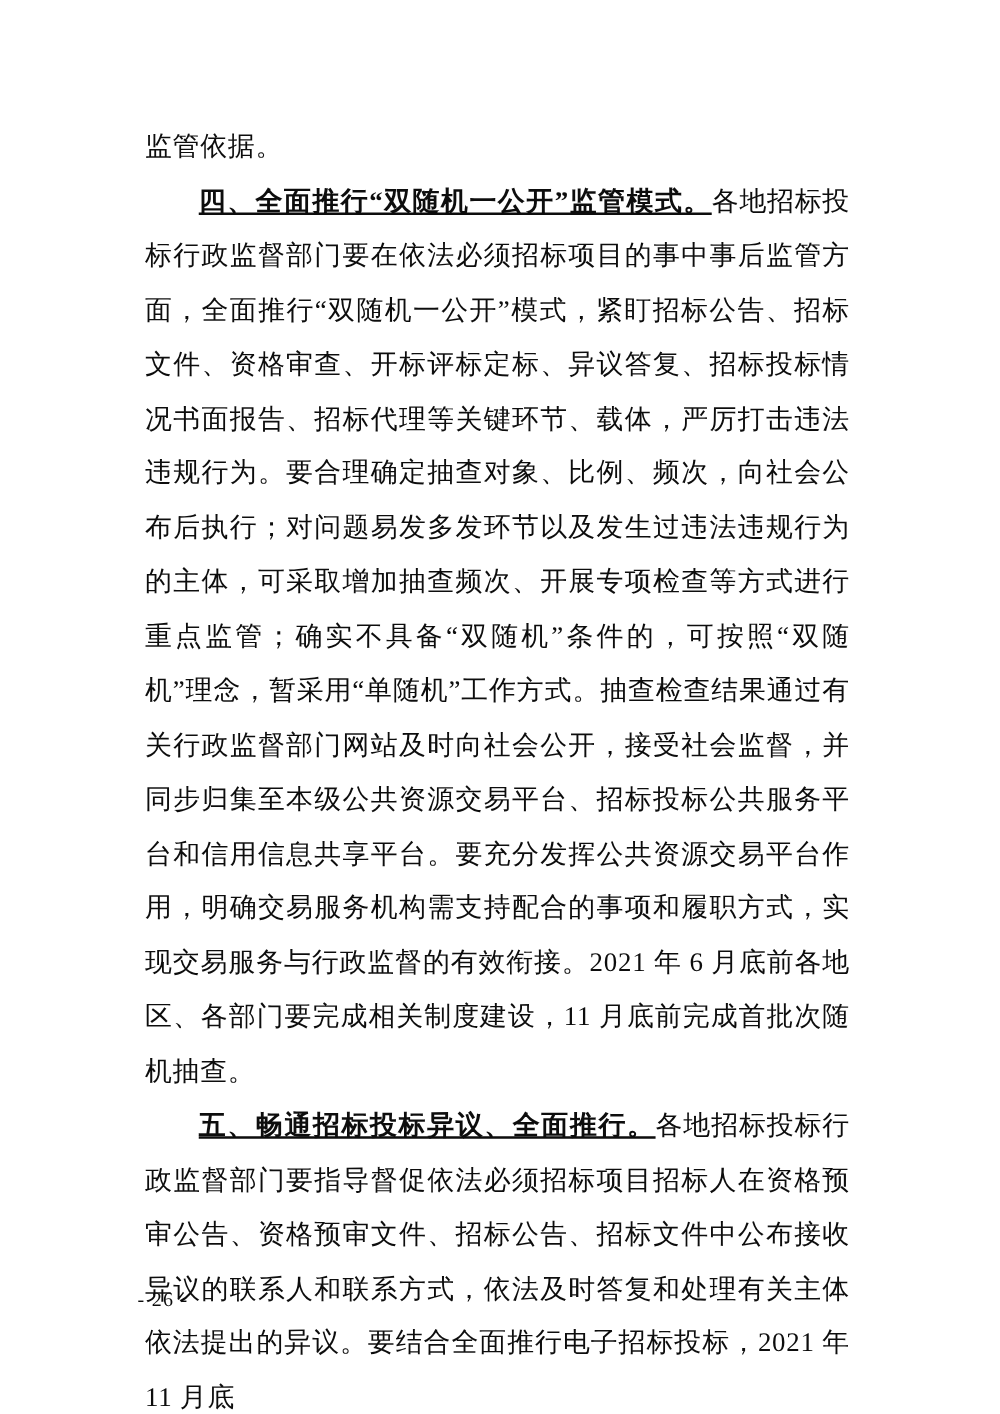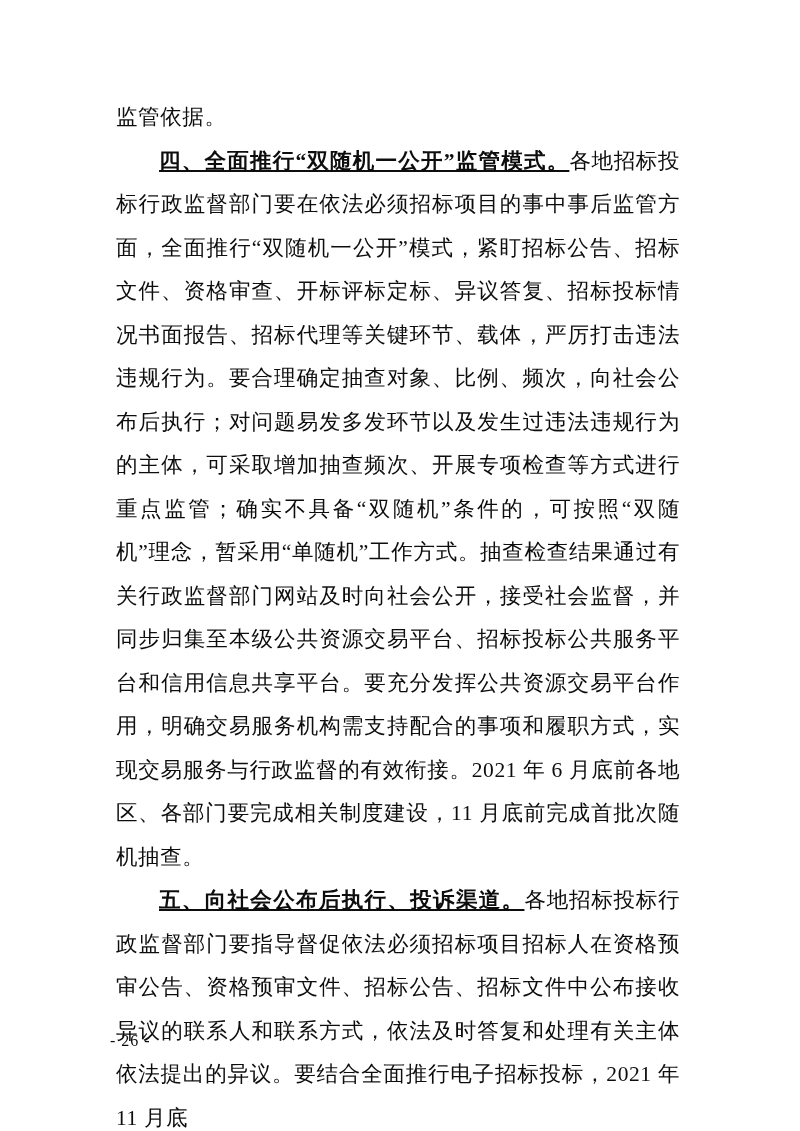--- a/index.html
+++ b/index.html
@@ -65,19 +65,19 @@
 
     <p class="para">
       <span>监管依据。</span>
     </p>
 
     <p class="para-indent">
       <span class="bold-head">四、全面推行“双随机一公开”监管模式。</span><span>各地招标投标行政监督部门要在依法必须招标项目的事中事后监管方面，全面推行“双随机一公开”模式，紧盯招标公告、招标文件、资格审查、开标评标定标、异议答复、招标投标情况书面报告、招标代理等关键环节、载体，严厉打击违法违规行为。要合理确定抽查对象、比例、频次，向社会公布后执行；对问题易发多发环节以及发生过违法违规行为的主体，可采取增加抽查频次、开展专项检查等方式进行重点监管；确实不具备“双随机”条件的，可按照“双随机”理念，暂采用“单随机”工作方式。抽查检查结果通过有关行政监督部门网站及时向社会公开，接受社会监督，并同步归集至本级公共资源交易平台、招标投标公共服务平台和信用信息共享平台。要充分发挥公共资源交易平台作用，明确交易服务机构需支持配合的事项和履职方式，实现交易服务与行政监督的有效衔接。2021 年 6 月底前各地区、各部门要完成相关制度建设，11 月底前完成首批次随机抽查。</span>
     </p>
 
     <p class="para-indent">
-      <span class="bold-head">五、向社会公布后执行、投诉渠道。</span><span>各地招标投标行政监督部门要指导督促依法必须招标项目招标人在资格预审公告、资格预审文件、招标公告、招标文件中公布接收异议的联系人和联系方式，依法及时答复和处理有关主体依法提出的异议。要结合全面推行电子招标投标，2021 年 11 月底</span>
+      <span class="bold-head">五、畅通招标投标异议、全面推行。</span><span>各地招标投标行政监督部门要指导督促依法必须招标项目招标人在资格预审公告、资格预审文件、招标公告、招标文件中公布接收异议的联系人和联系方式，依法及时答复和处理有关主体依法提出的异议。要结合全面推行电子招标投标，2021 年 11 月底</span>
     </p>
 
   </div>
 </div>
 
 <div class="page-number">- 26 -</div>
 
 </body></html>

